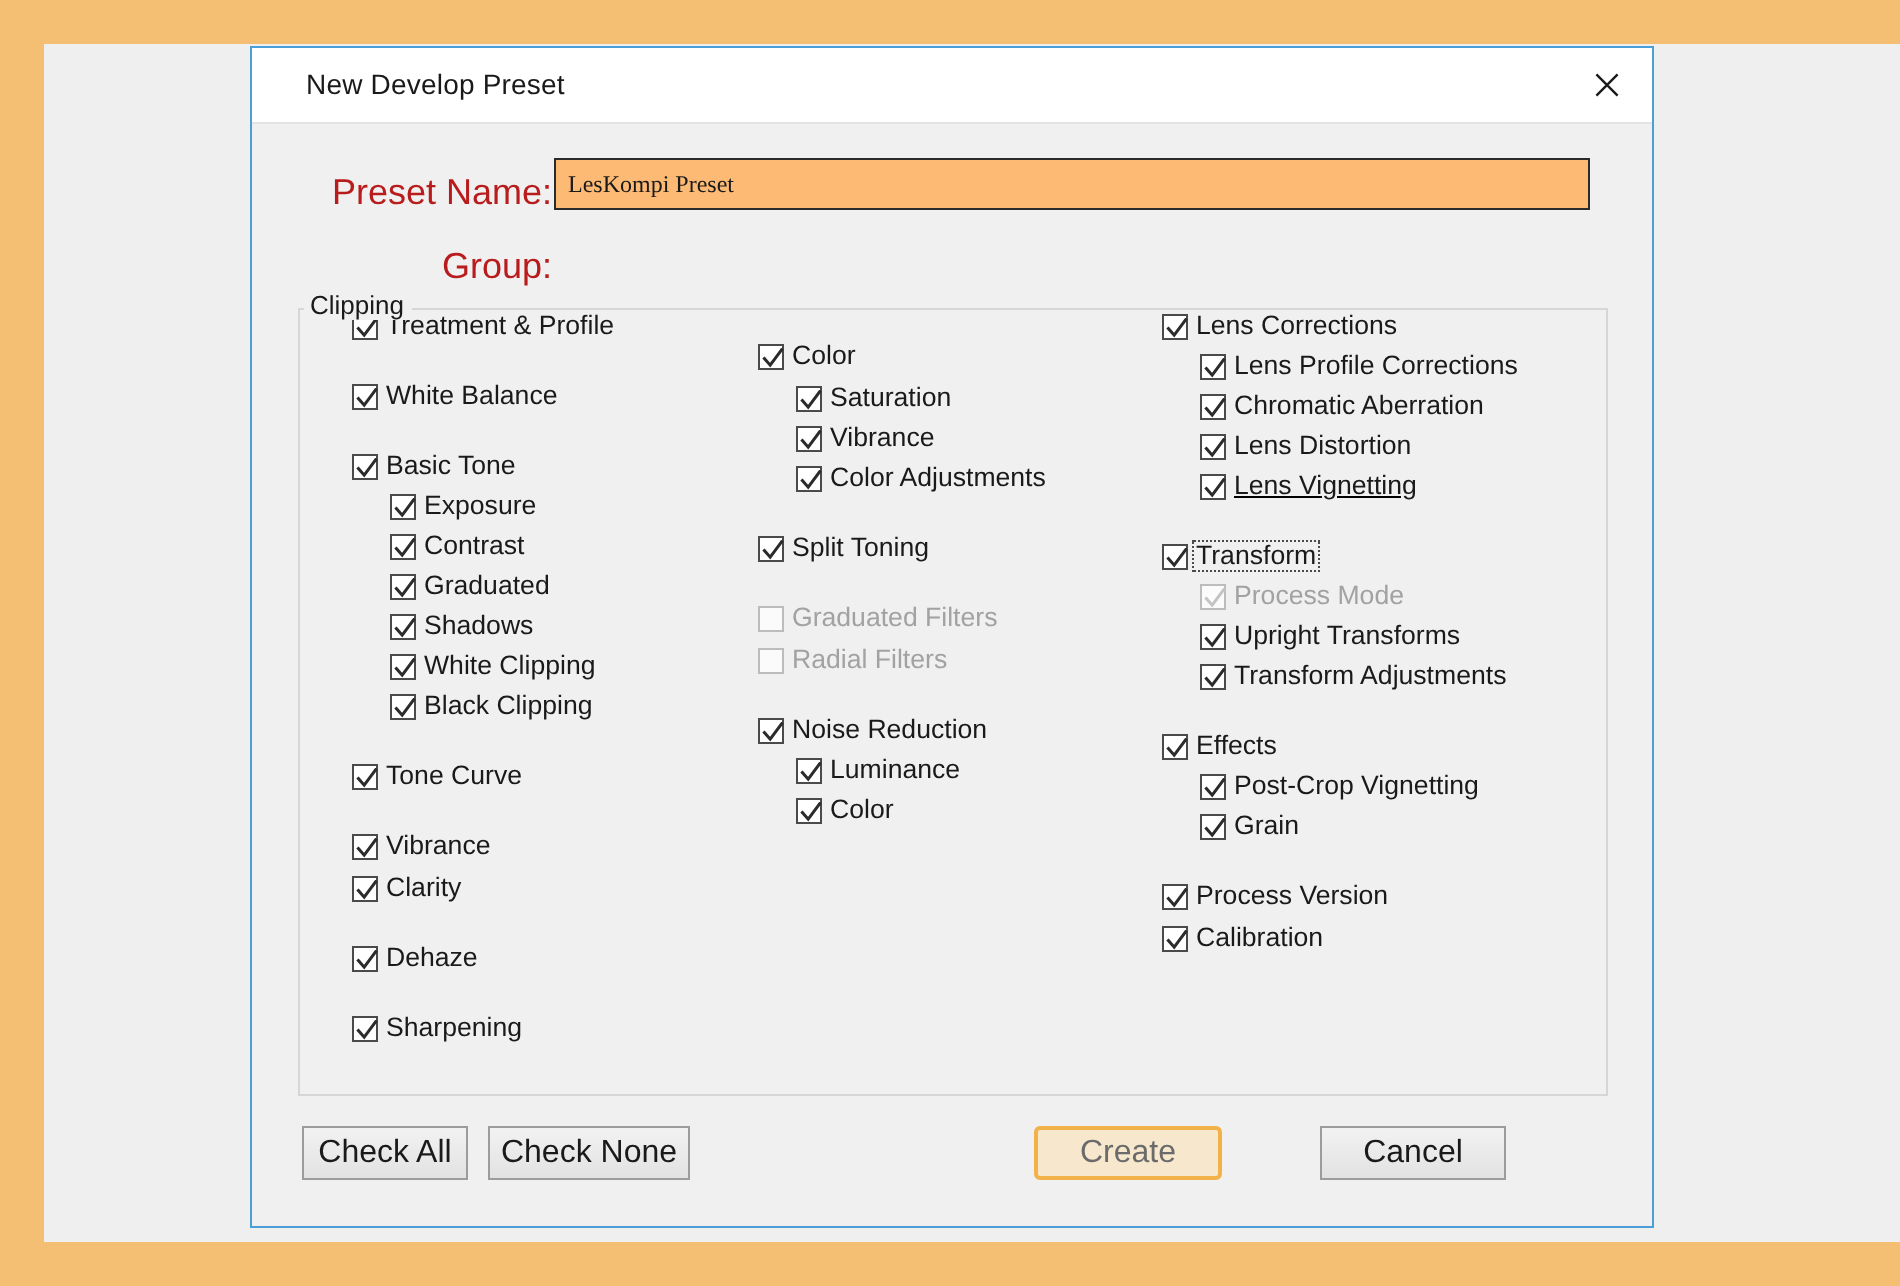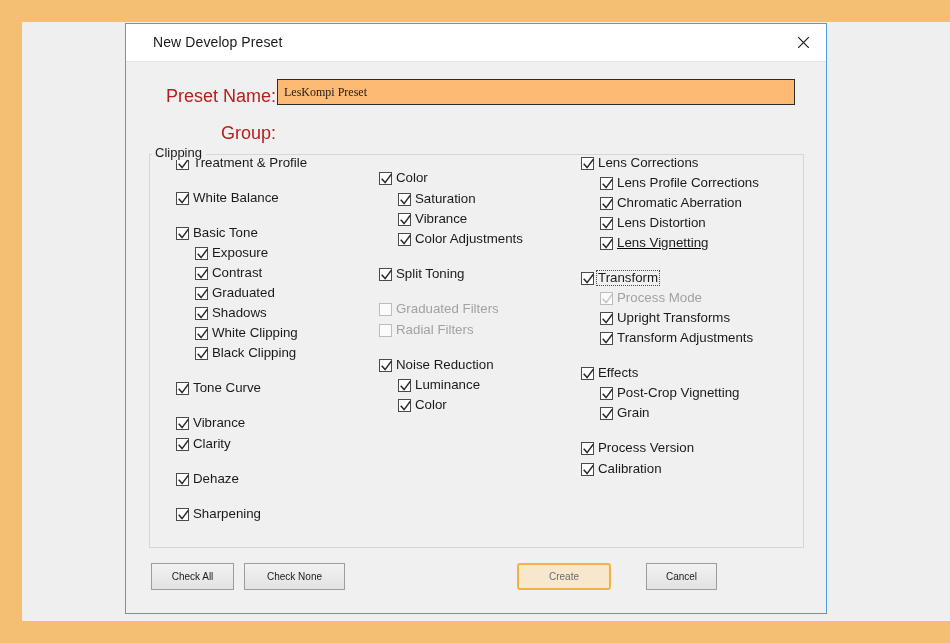--- a/index.html
+++ b/index.html
@@ -189,30 +189,30 @@
   }
 
   
   .btn {
     position: absolute;
     height: 27px;
     box-sizing: border-box;
     border: 1px solid #9c9c9c;
     background: linear-gradient(to bottom, #f2f2f2 0%, #e2e2e2 100%);
     font-family: "Liberation Sans", sans-serif;
-    font-size: 10px;
+    font-size: 16px;
     color: #1a1a1a;
     display: flex;
     align-items: center;
     justify-content: center;
     cursor: default;
   }
   #btn-check-all   { left: 25px;  top: 539px; width: 83px; }
   #btn-check-none  { left: 118px; top: 539px; width: 101px; }
-  #btn-cancel      { left: 520px; top: 539px; width: 71px; }
+  #btn-cancel      { left: 534px; top: 539px; width: 93px; }
   #btn-create {
     left: 391px;
     top: 539px;
     width: 94px;
     border: 2px solid #f0b martial;
     border: 2px solid #f1b24a;
     background: #f7e8cd;
     border-radius: 3px;
     color: #6b6b6b;
   }

